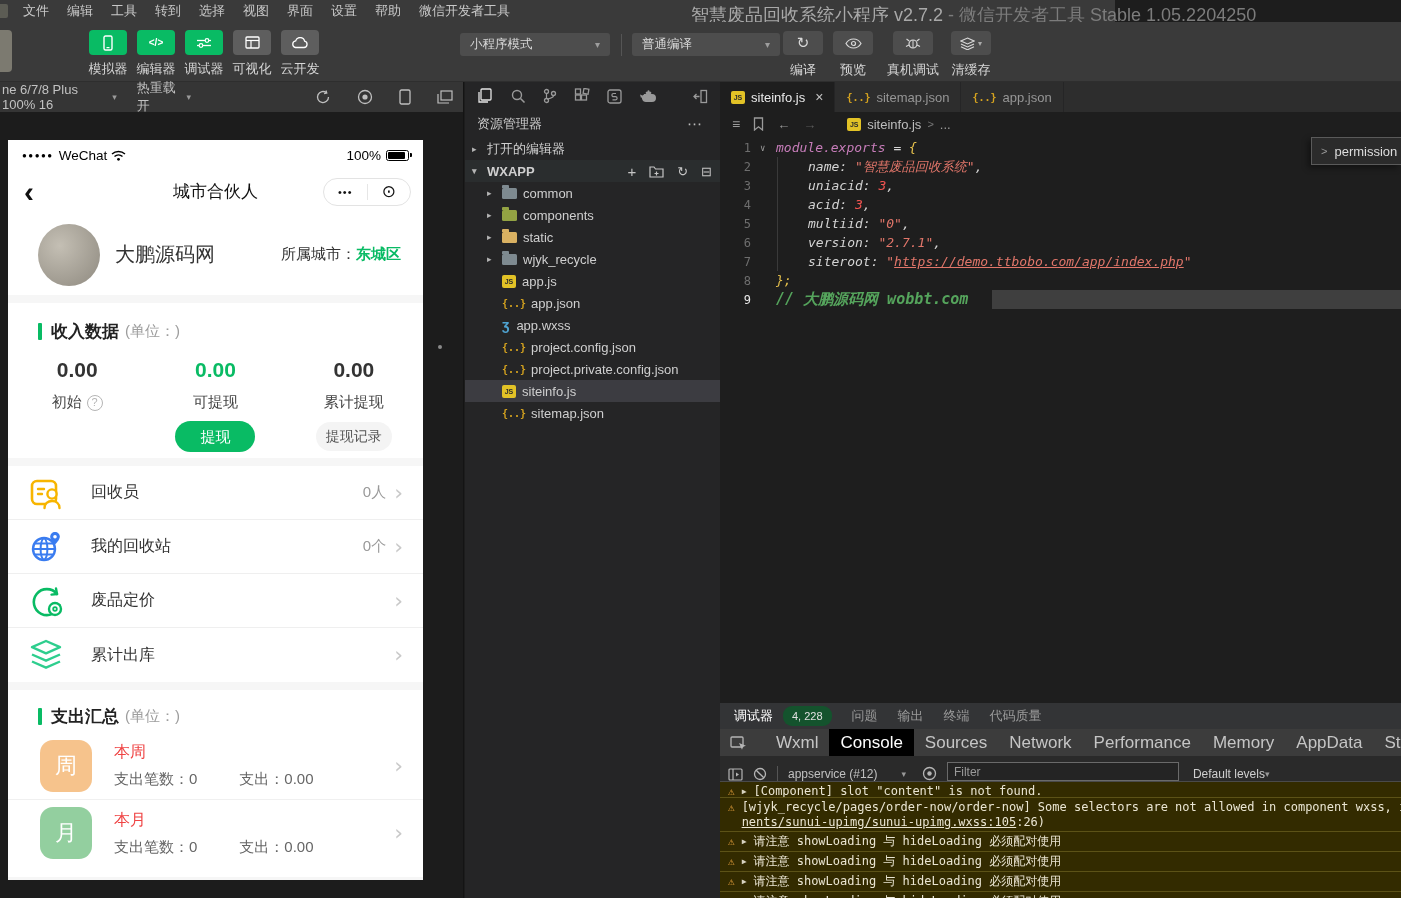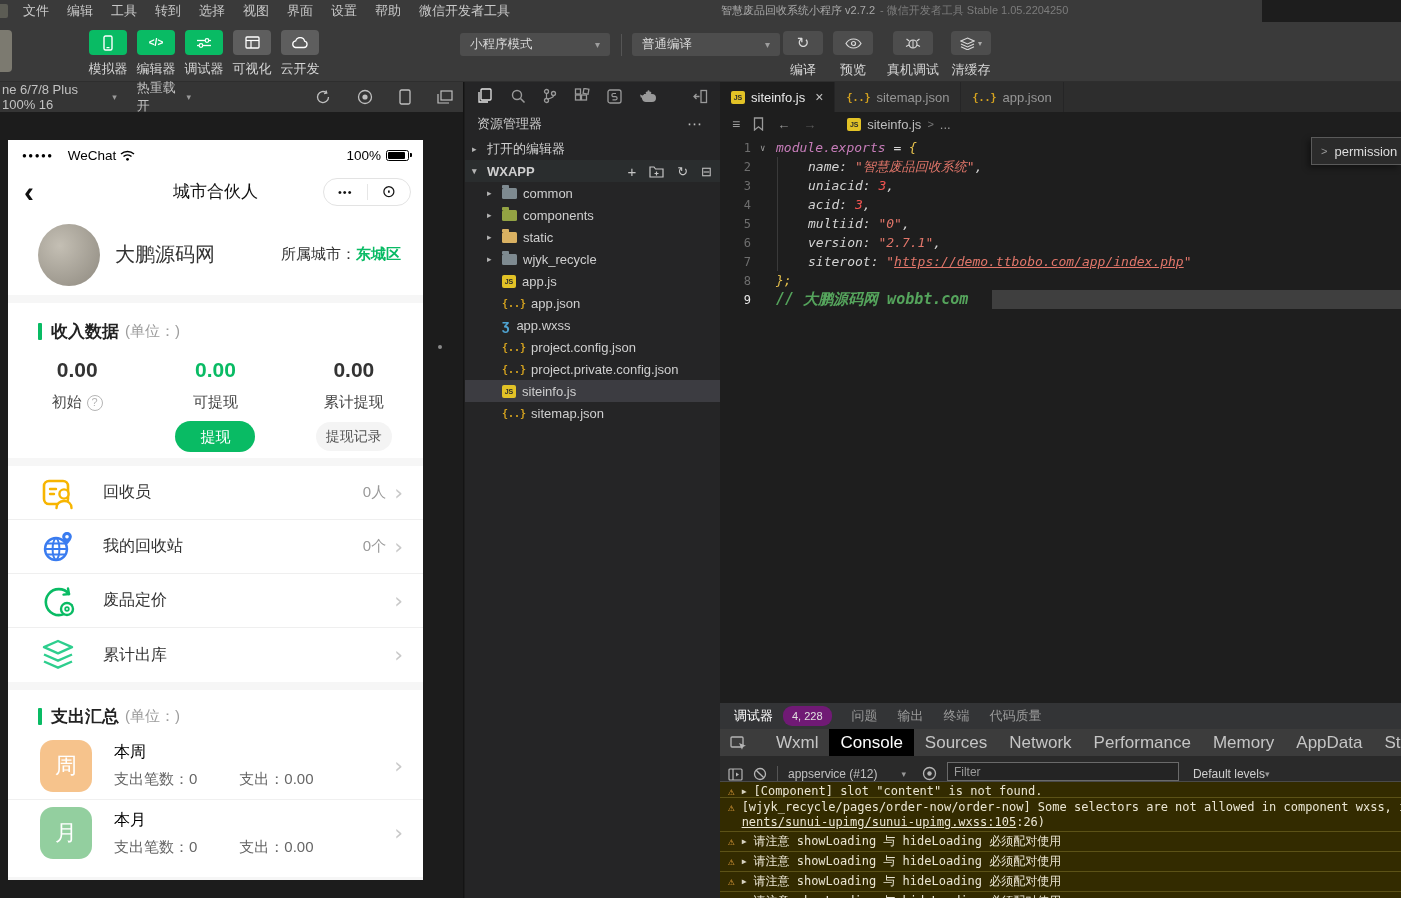--- a/index.html
+++ b/index.html
@@ -1,24 +1,24 @@
 <!DOCTYPE html>
 <html><head>
 <meta charset="utf-8">
 <style>
   * { box-sizing: border-box; margin:0; padding:0; }
   html,body { width:1401px; height:898px; overflow:hidden; }
   body { position:relative; background:#1d1d1d; font-family:"Liberation Sans",sans-serif; color:#ccc; }
   .abs { position:absolute; }
 
   
-  #menubar { left:0; top:0; width:1262px; height:22px; background:#3a3a3a; display:flex; align-items:center; font-size:13px; color:#c8c8c8; }
+  #menubar { left:0; top:0; width:1115px; height:22px; background:#3a3a3a; display:flex; align-items:center; font-size:13px; color:#c8c8c8; }
   .app-frag { width:10px; height:14px; background:#5c5c54; border-radius:2px; margin-right:6px; margin-left:-2px; }
   .menu-item { padding:0 9px; cursor:default; }
-  #win-title { position:absolute; left:721px; top:3px; font-size:11px; white-space:nowrap; }
+  #win-title { position:absolute; left:691px; top:3px; font-size:18px; white-space:nowrap; }
   #win-title .t-main { color:#a9a9a9; }
   #win-title .t-sub { color:#7c7c7c; margin-left:5px; }
 
   
   #toolbar { left:0; top:22px; width:1401px; height:60px; background:#3a3a3a; border-bottom:1px solid #2e2e2e; }
   .avatar-frag { position:absolute; left:-8px; top:8px; width:20px; height:42px; background:#7c7a70; border-radius:4px; }
   .tbtn { position:absolute; width:48px; text-align:center; }
   .tbtn .ticon { width:38px; height:25px; border-radius:4px; margin:0 auto; display:flex; align-items:center; justify-content:center; }
   .ticon.green { background:#09bb64; }
   .ticon.gray { background:#5e5e5e; }
@@ -35,21 +35,21 @@
   #simbar { height:30px; background:#353535; display:flex; align-items:center; font-size:13px; color:#c2c2c2; padding:0 10px 0 2px; }
   #simbar .caret { font-size:9px; color:#9a9a9a; margin:0 6px 0 5px; }
   #simbar .sicon { margin-left:26px; color:#bfbfbf; display:flex; }
   .simdot { left:438px; top:263px; width:4px; height:4px; border-radius:50%; background:#8a8a8a; }
 
   
   #phone { position:absolute; left:8px; top:58px; width:415px; height:740px; background:#f6f6f6; color:#333; overflow:hidden; font-size:15px; }
   .pcard { background:#fff; margin-bottom:8px; }
   #statusbar { height:30px; display:flex; align-items:center; padding:0 14px; color:#000; }
   .sig { font-size:8px; letter-spacing:1.5px; }
-  .carrier { font-size:13.5px; margin-left:14px; }
+  .carrier { font-size:13.5px; margin-left:5px; }
   .time { position:absolute; left:0; right:0; text-align:center; font-size:15px; font-weight:bold; color:#000; }
   .batt-grp { margin-left:auto; display:flex; align-items:center; z-index:1; }
   .batt-pct { font-size:13.5px; margin-right:5px; }
   .battery { width:23px; height:11px; border:1.5px solid #000; border-radius:2.5px; position:relative; }
   .battery::before { content:""; position:absolute; left:1px; top:1px; bottom:1px; width:17px; background:#000; border-radius:1px; }
   .battery::after { content:""; position:absolute; right:-4px; top:2.5px; width:2px; height:4px; background:#000; border-radius:0 1px 1px 0; }
   #navbar { height:44px; position:relative; background:#fff; }
   .back-ch { position:absolute; left:16px; top:2px; font-size:30px; color:#111; font-weight:bold; line-height:40px; }
   .nav-title { position:absolute; left:0; right:0; top:0; line-height:44px; text-align:center; font-size:17px; color:#111; }
   .capsule { position:absolute; right:12px; top:8px; width:88px; height:28px; border:1px solid #e3e3e3; background:#fff; border-radius:14px; display:flex; align-items:center; }
@@ -67,33 +67,33 @@
   .sec-unit { font-size:15px; color:#9d9d9d; margin-left:6px; }
   #income { height:155px; }
   .stats { display:grid; grid-template-columns:1fr 1fr 1fr; text-align:center; margin-top:15px; }
   .stat-val { font-size:21px; font-weight:bold; color:#333; }
   .stat-val.green { color:#09bb64; }
   .stat-label { font-size:15px; color:#444; margin-top:11px; display:flex; justify-content:center; align-items:center; gap:5px; }
   .qmark { width:16px; height:16px; border:1.5px solid #b5b5b5; border-radius:50%; color:#b5b5b5; font-size:11px; line-height:13px; text-align:center; }
   .btn-row { display:grid; grid-template-columns:1fr 1fr 1fr; margin-top:9px; }
   .pill-green { grid-column:2; justify-self:center; width:80px; height:31px; background:#09bb64; color:#fff; border-radius:16px; font-size:15px; text-align:center; line-height:31px; }
   .pill-gray { grid-column:3; justify-self:center; width:76px; height:29px; background:#f4f4f4; color:#555; border-radius:15px; font-size:14px; text-align:center; line-height:29px; margin-top:1px; }
-  .mrow { height:54px; display:flex; align-items:center; padding:0 20px 0 32px; border-bottom:1px solid #efefef; background:#fff; }
+  .mrow { height:54px; display:flex; align-items:center; padding:0 20px 0 20px; border-bottom:1px solid #efefef; background:#fff; }
   .mrow:last-child { border-bottom:none; }
   .micon { width:36px; height:36px; flex:none; }
   .mlabel { font-size:16px; color:#333; margin-left:27px; }
   .mval { margin-left:auto; font-size:15px; color:#999; }
   .chev { font-size:22px; color:#c9c9c9; margin-left:8px; line-height:1; font-family:"DejaVu Sans",sans-serif; }
   #expense .erow { height:67px; display:flex; align-items:center; padding:0 20px 0 32px; }
   #expense .erow + .erow { border-top:1px solid #f0f0f0; }
   .ebadge { width:52px; height:52px; border-radius:13px; color:#fff; font-size:22px; display:flex; align-items:center; justify-content:center; flex:none; }
   .ebadge.week { background:#f6c38c; }
   .ebadge.month { background:#93cf9f; }
   .einfo { margin-left:22px; }
-  .ename { font-size:16px; color:#000000; }
+  .ename { font-size:16px; color:#ef4444; }
   .esub { font-size:15px; color:#666; margin-top:7px; }
   .esub .amt { margin-left:42px; }
   #expense { margin-bottom:0; height:187px; }
 
   
   #explorer { left:465px; top:82px; width:255px; height:816px; background:#252526; font-size:13px; color:#cfcfcf; }
   .actrow { height:28px; display:flex; align-items:center; padding:0 12px; gap:17px; }
   .actrow .spacer { flex:1; }
   .exp-head { height:28px; display:flex; align-items:center; padding:0 18px 0 12px; color:#cccccc; }
   .exp-head .more { margin-left:auto; font-size:15px; color:#bbb; }
@@ -136,21 +136,21 @@
   .brace { color:#e6c14c; }
   .cmt { color:#55a45c; font-weight:bold; font-size:15px; }
   .url { text-decoration:underline; }
   #guide { position:absolute; left:57px; top:21px; width:1px; height:114px; background:#3a3a3a; }
   #selbox { position:absolute; left:272px; right:0; top:154px; height:19px; background:#3f3f3f; }
 
   
   #debug { position:absolute; left:0; top:621px; width:681px; height:195px; background:#333436; }
   #dbg-tabs { height:26px; display:flex; align-items:center; gap:20px; padding-left:14px; font-size:13px; color:#9a9a9a; }
   #dbg-tabs .active { color:#fff; }
-  .badge { background:#701a75; color:#e0e0e0; border-radius:9px; padding:4px 9px; font-size:11px; margin-left:-10px; }
+  .badge { background:#14532d; color:#e0e0e0; border-radius:9px; padding:4px 9px; font-size:11px; margin-left:-10px; }
   #devtools { height:27px; background:#3c3c3c; display:flex; align-items:center; font-size:17px; color:#c5c5c5; }
   #devtools .dsep { width:1px; height:16px; background:#585858; margin:0 4px; }
   .dtab { padding:0 11px; line-height:27px; white-space:nowrap; }
   .dtab.active { background:#000; color:#fff; }
   #contoolbar { height:26px; background:#2a2a2a; display:flex; align-items:flex-end; border-bottom:1px solid #4a4a4a; font-size:12px; color:#c0c0c0; padding-left:8px; gap:10px; }
   #contoolbar .csep { width:1px; height:15px; background:#555; }
   .ctx { display:flex; align-items:center; gap:24px; }
   .ctx .dcaret { font-size:9px; color:#999; }
   #filter-input { width:232px; height:19px; background:#242424; border:1px solid #6a6a6a; color:#ddd; font-size:12px; padding:0 6px; font-family:"Liberation Sans",sans-serif; }
   #filter-input::placeholder { color:#9a9a9a; }

